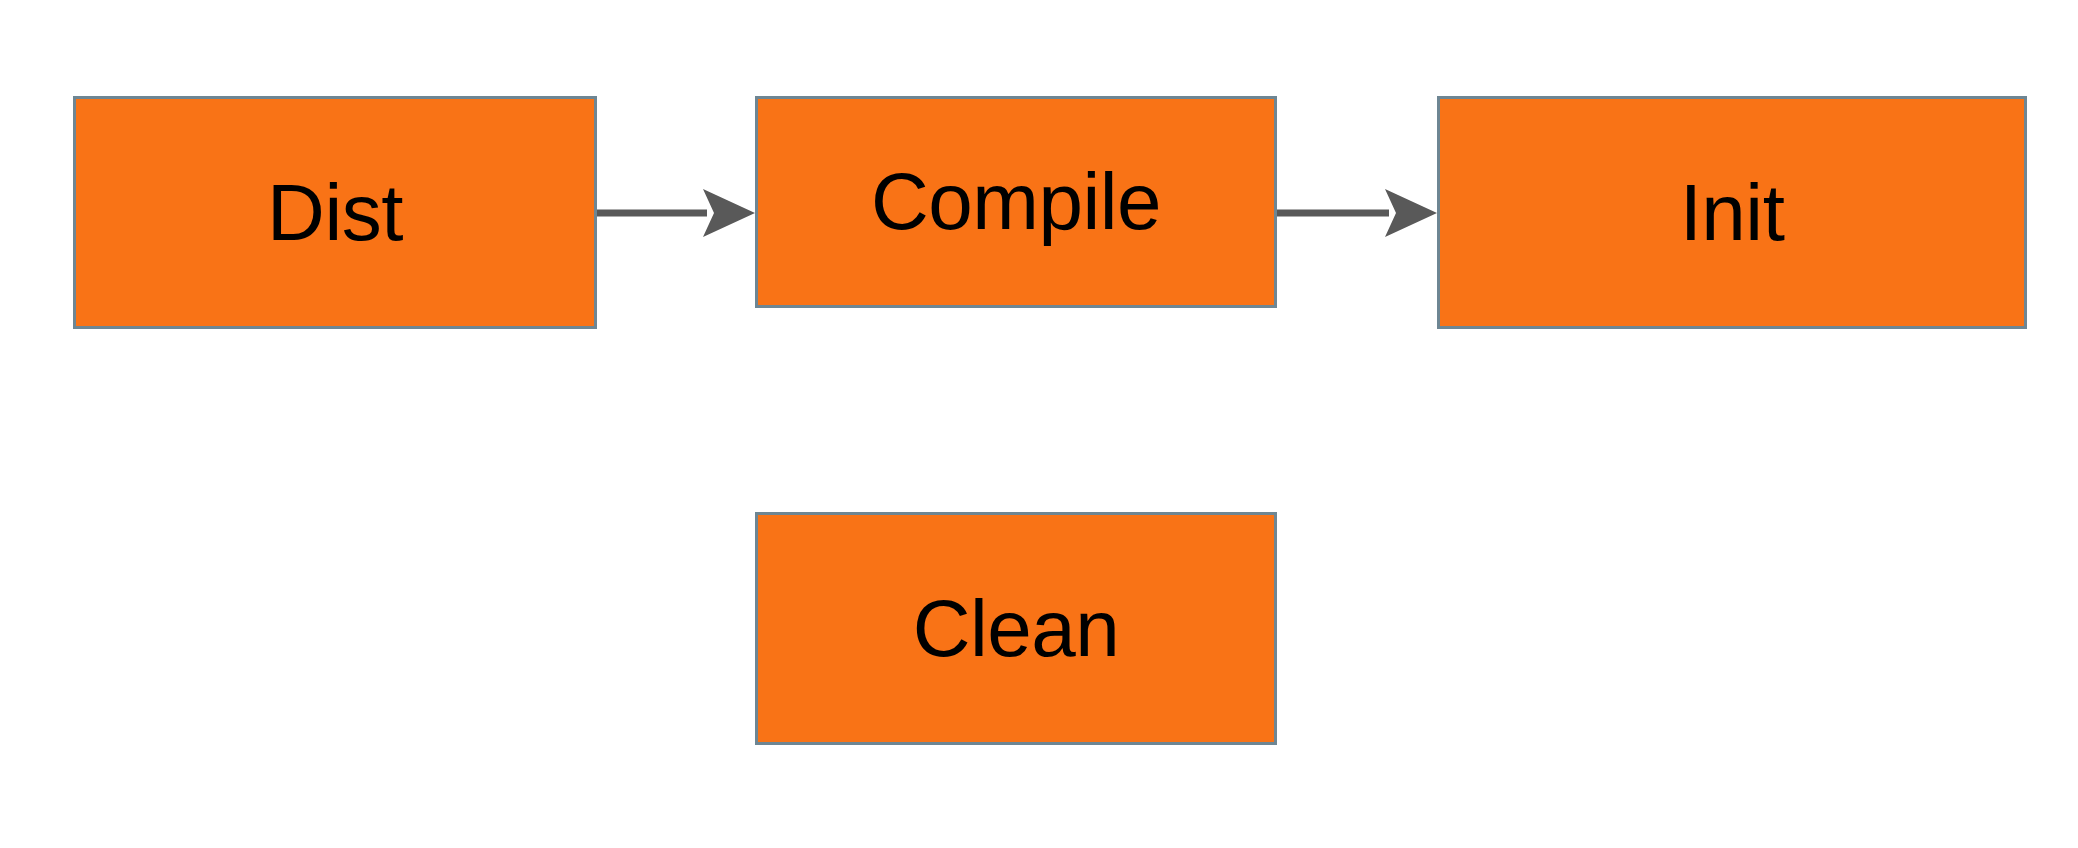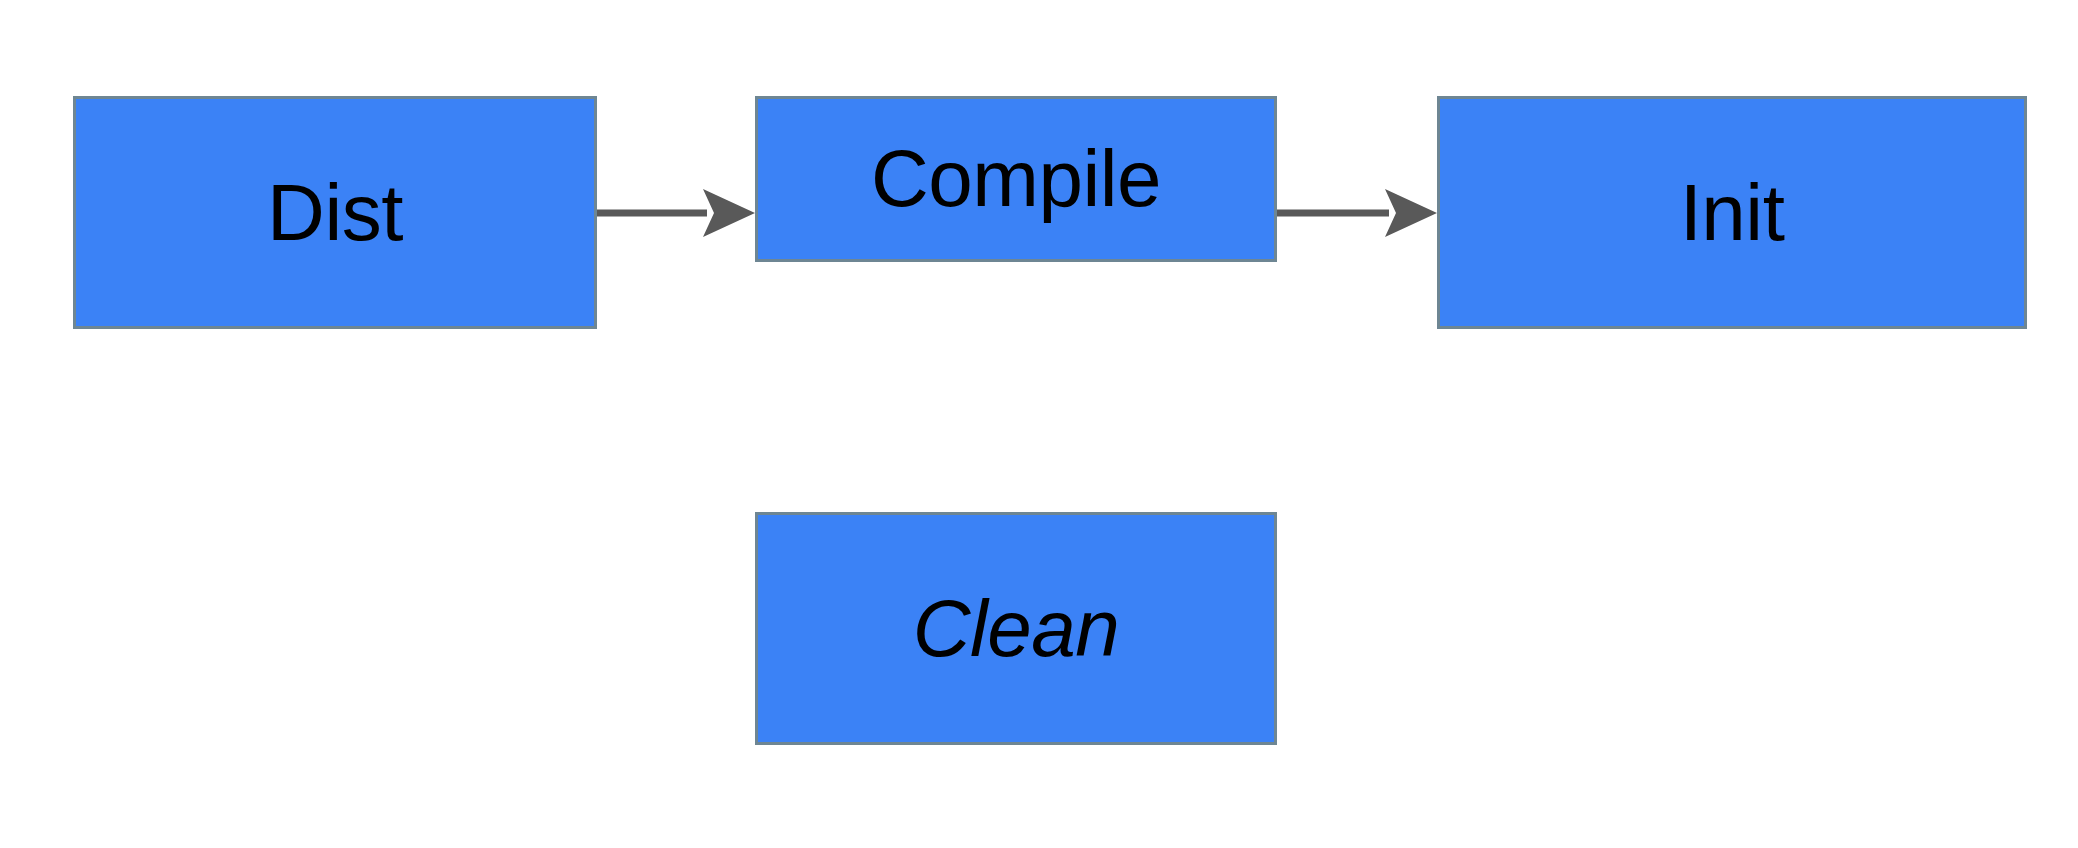--- a/index.html
+++ b/index.html
@@ -14,41 +14,41 @@
   #canvas {
     position: relative;
     width: 2078px;
     height: 848px;
     background: #ffffff;
     overflow: hidden;
   }
   .node {
     position: absolute;
     box-sizing: border-box;
-    background: #3b82f6;
+    background: #f97316;
     border: 3px solid #6e8693;
     display: flex;
     align-items: center;
     justify-content: center;
   }
   .node-label {
     font-family: "Liberation Sans", "DejaVu Sans", sans-serif;
     font-size: 80px;
     line-height: 1;
     font-weight: 400;
     color: #000000;
     letter-spacing: -0.5px;
     white-space: nowrap;
     -webkit-font-smoothing: antialiased;
   }
   
   #node-dist    { left: 73px;   top: 96px;  width: 524px; height: 233px; }
-  #node-compile { left: 755px;  top: 96px;  width: 522px; height: 166px; }
+  #node-compile { left: 755px;  top: 96px;  width: 522px; height: 212px; }
   #node-init    { left: 1437px; top: 96px;  width: 590px; height: 233px; }
-  #node-clean   { left: 755px;  top: 512px; width: 522px; height: 233px; font-style: italic; }
+  #node-clean   { left: 755px;  top: 512px; width: 522px; height: 233px; }
 
   .edge-layer {
     position: absolute;
     left: 0;
     top: 0;
     width: 2078px;
     height: 848px;
     pointer-events: none;
   }
   .edge-line {

